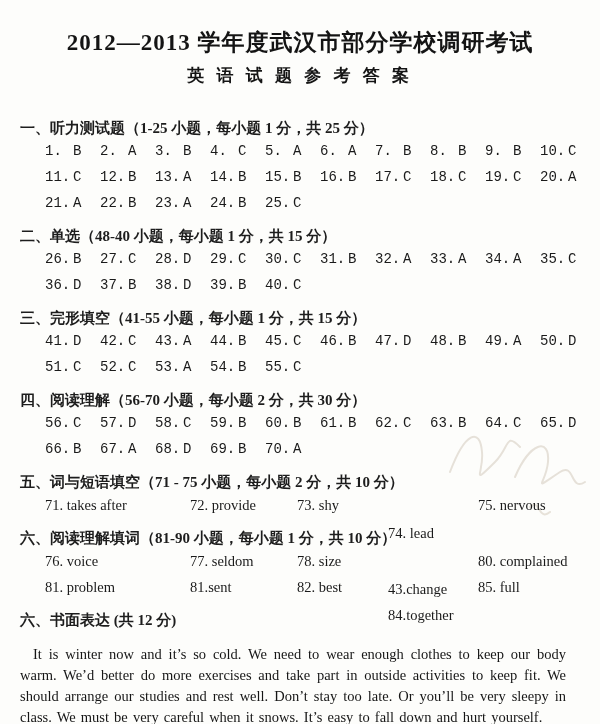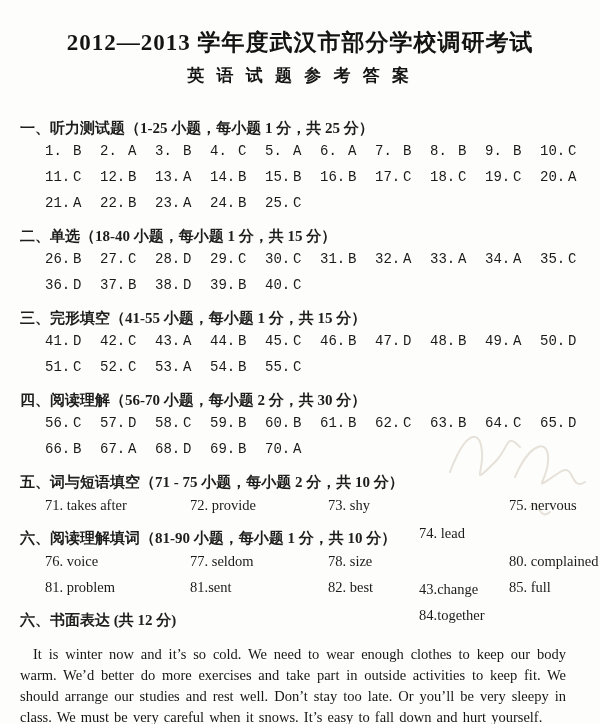--- a/index.html
+++ b/index.html
@@ -53,21 +53,21 @@
   .wrow {
     margin-left: 45px;
     height: 26px; line-height: 26px;
     display: flex;
     font-size: 14.5px;
     white-space: nowrap;
   }
   .wcell { flex: 0 0 auto; }
   .wcell:nth-child(1) { width: 145px; }
   .wcell:nth-child(2) { width: 107px; }
-  .wcell:nth-child(3) { width: 91px; margin-left: 31px; }
+  .wcell:nth-child(3) { width: 91px; }
   .wcell:nth-child(4) { width: 90px; margin-top: 28px; }
   .wcell:nth-child(5) { width: auto; }
 
   .para {
     margin: 14px 34px 0 20px;
     font-size: 14.5px;
     line-height: 21px;
     text-align: justify;
     text-indent: 13px;
     word-spacing: 1.5px;
@@ -98,21 +98,21 @@
   <h1 class="title1">2012—2013 学年度武汉市部分学校调研考试</h1>
   <h2 class="title2">英 语 试 题 参 考 答 案</h2>
   <div id="sections">
       <section class="section first">
         <div class="heading">一、听力测试题（1-25 小题，每小题 1 分，共 25 分）</div>
         <div class="arow"><span class="cell"><span class="num">1.</span><span class="ans">B</span></span><span class="cell"><span class="num">2.</span><span class="ans">A</span></span><span class="cell"><span class="num">3.</span><span class="ans">B</span></span><span class="cell"><span class="num">4.</span><span class="ans">C</span></span><span class="cell"><span class="num">5.</span><span class="ans">A</span></span><span class="cell"><span class="num">6.</span><span class="ans">A</span></span><span class="cell"><span class="num">7.</span><span class="ans">B</span></span><span class="cell"><span class="num">8.</span><span class="ans">B</span></span><span class="cell"><span class="num">9.</span><span class="ans">B</span></span><span class="cell"><span class="num">10.</span><span class="ans">C</span></span></div>
         <div class="arow"><span class="cell"><span class="num">11.</span><span class="ans">C</span></span><span class="cell"><span class="num">12.</span><span class="ans">B</span></span><span class="cell"><span class="num">13.</span><span class="ans">A</span></span><span class="cell"><span class="num">14.</span><span class="ans">B</span></span><span class="cell"><span class="num">15.</span><span class="ans">B</span></span><span class="cell"><span class="num">16.</span><span class="ans">B</span></span><span class="cell"><span class="num">17.</span><span class="ans">C</span></span><span class="cell"><span class="num">18.</span><span class="ans">C</span></span><span class="cell"><span class="num">19.</span><span class="ans">C</span></span><span class="cell"><span class="num">20.</span><span class="ans">A</span></span></div>
         <div class="arow"><span class="cell"><span class="num">21.</span><span class="ans">A</span></span><span class="cell"><span class="num">22.</span><span class="ans">B</span></span><span class="cell"><span class="num">23.</span><span class="ans">A</span></span><span class="cell"><span class="num">24.</span><span class="ans">B</span></span><span class="cell"><span class="num">25.</span><span class="ans">C</span></span></div>
       </section>
       <section class="section">
-        <div class="heading">二、单选（18-40 小题，每小题 1 分，共 15 分）</div>
+        <div class="heading">二、单选（48-40 小题，每小题 1 分，共 15 分）</div>
         <div class="arow"><span class="cell"><span class="num">26.</span><span class="ans">B</span></span><span class="cell"><span class="num">27.</span><span class="ans">C</span></span><span class="cell"><span class="num">28.</span><span class="ans">D</span></span><span class="cell"><span class="num">29.</span><span class="ans">C</span></span><span class="cell"><span class="num">30.</span><span class="ans">C</span></span><span class="cell"><span class="num">31.</span><span class="ans">B</span></span><span class="cell"><span class="num">32.</span><span class="ans">A</span></span><span class="cell"><span class="num">33.</span><span class="ans">A</span></span><span class="cell"><span class="num">34.</span><span class="ans">A</span></span><span class="cell"><span class="num">35.</span><span class="ans">C</span></span></div>
         <div class="arow"><span class="cell"><span class="num">36.</span><span class="ans">D</span></span><span class="cell"><span class="num">37.</span><span class="ans">B</span></span><span class="cell"><span class="num">38.</span><span class="ans">D</span></span><span class="cell"><span class="num">39.</span><span class="ans">B</span></span><span class="cell"><span class="num">40.</span><span class="ans">C</span></span></div>
       </section>
       <section class="section">
         <div class="heading">三、完形填空（41-55 小题，每小题 1 分，共 15 分）</div>
         <div class="arow"><span class="cell"><span class="num">41.</span><span class="ans">D</span></span><span class="cell"><span class="num">42.</span><span class="ans">C</span></span><span class="cell"><span class="num">43.</span><span class="ans">A</span></span><span class="cell"><span class="num">44.</span><span class="ans">B</span></span><span class="cell"><span class="num">45.</span><span class="ans">C</span></span><span class="cell"><span class="num">46.</span><span class="ans">B</span></span><span class="cell"><span class="num">47.</span><span class="ans">D</span></span><span class="cell"><span class="num">48.</span><span class="ans">B</span></span><span class="cell"><span class="num">49.</span><span class="ans">A</span></span><span class="cell"><span class="num">50.</span><span class="ans">D</span></span></div>
         <div class="arow"><span class="cell"><span class="num">51.</span><span class="ans">C</span></span><span class="cell"><span class="num">52.</span><span class="ans">C</span></span><span class="cell"><span class="num">53.</span><span class="ans">A</span></span><span class="cell"><span class="num">54.</span><span class="ans">B</span></span><span class="cell"><span class="num">55.</span><span class="ans">C</span></span></div>
       </section>
       <section class="section">
         <div class="heading">四、阅读理解（56-70 小题，每小题 2 分，共 30 分）</div>

